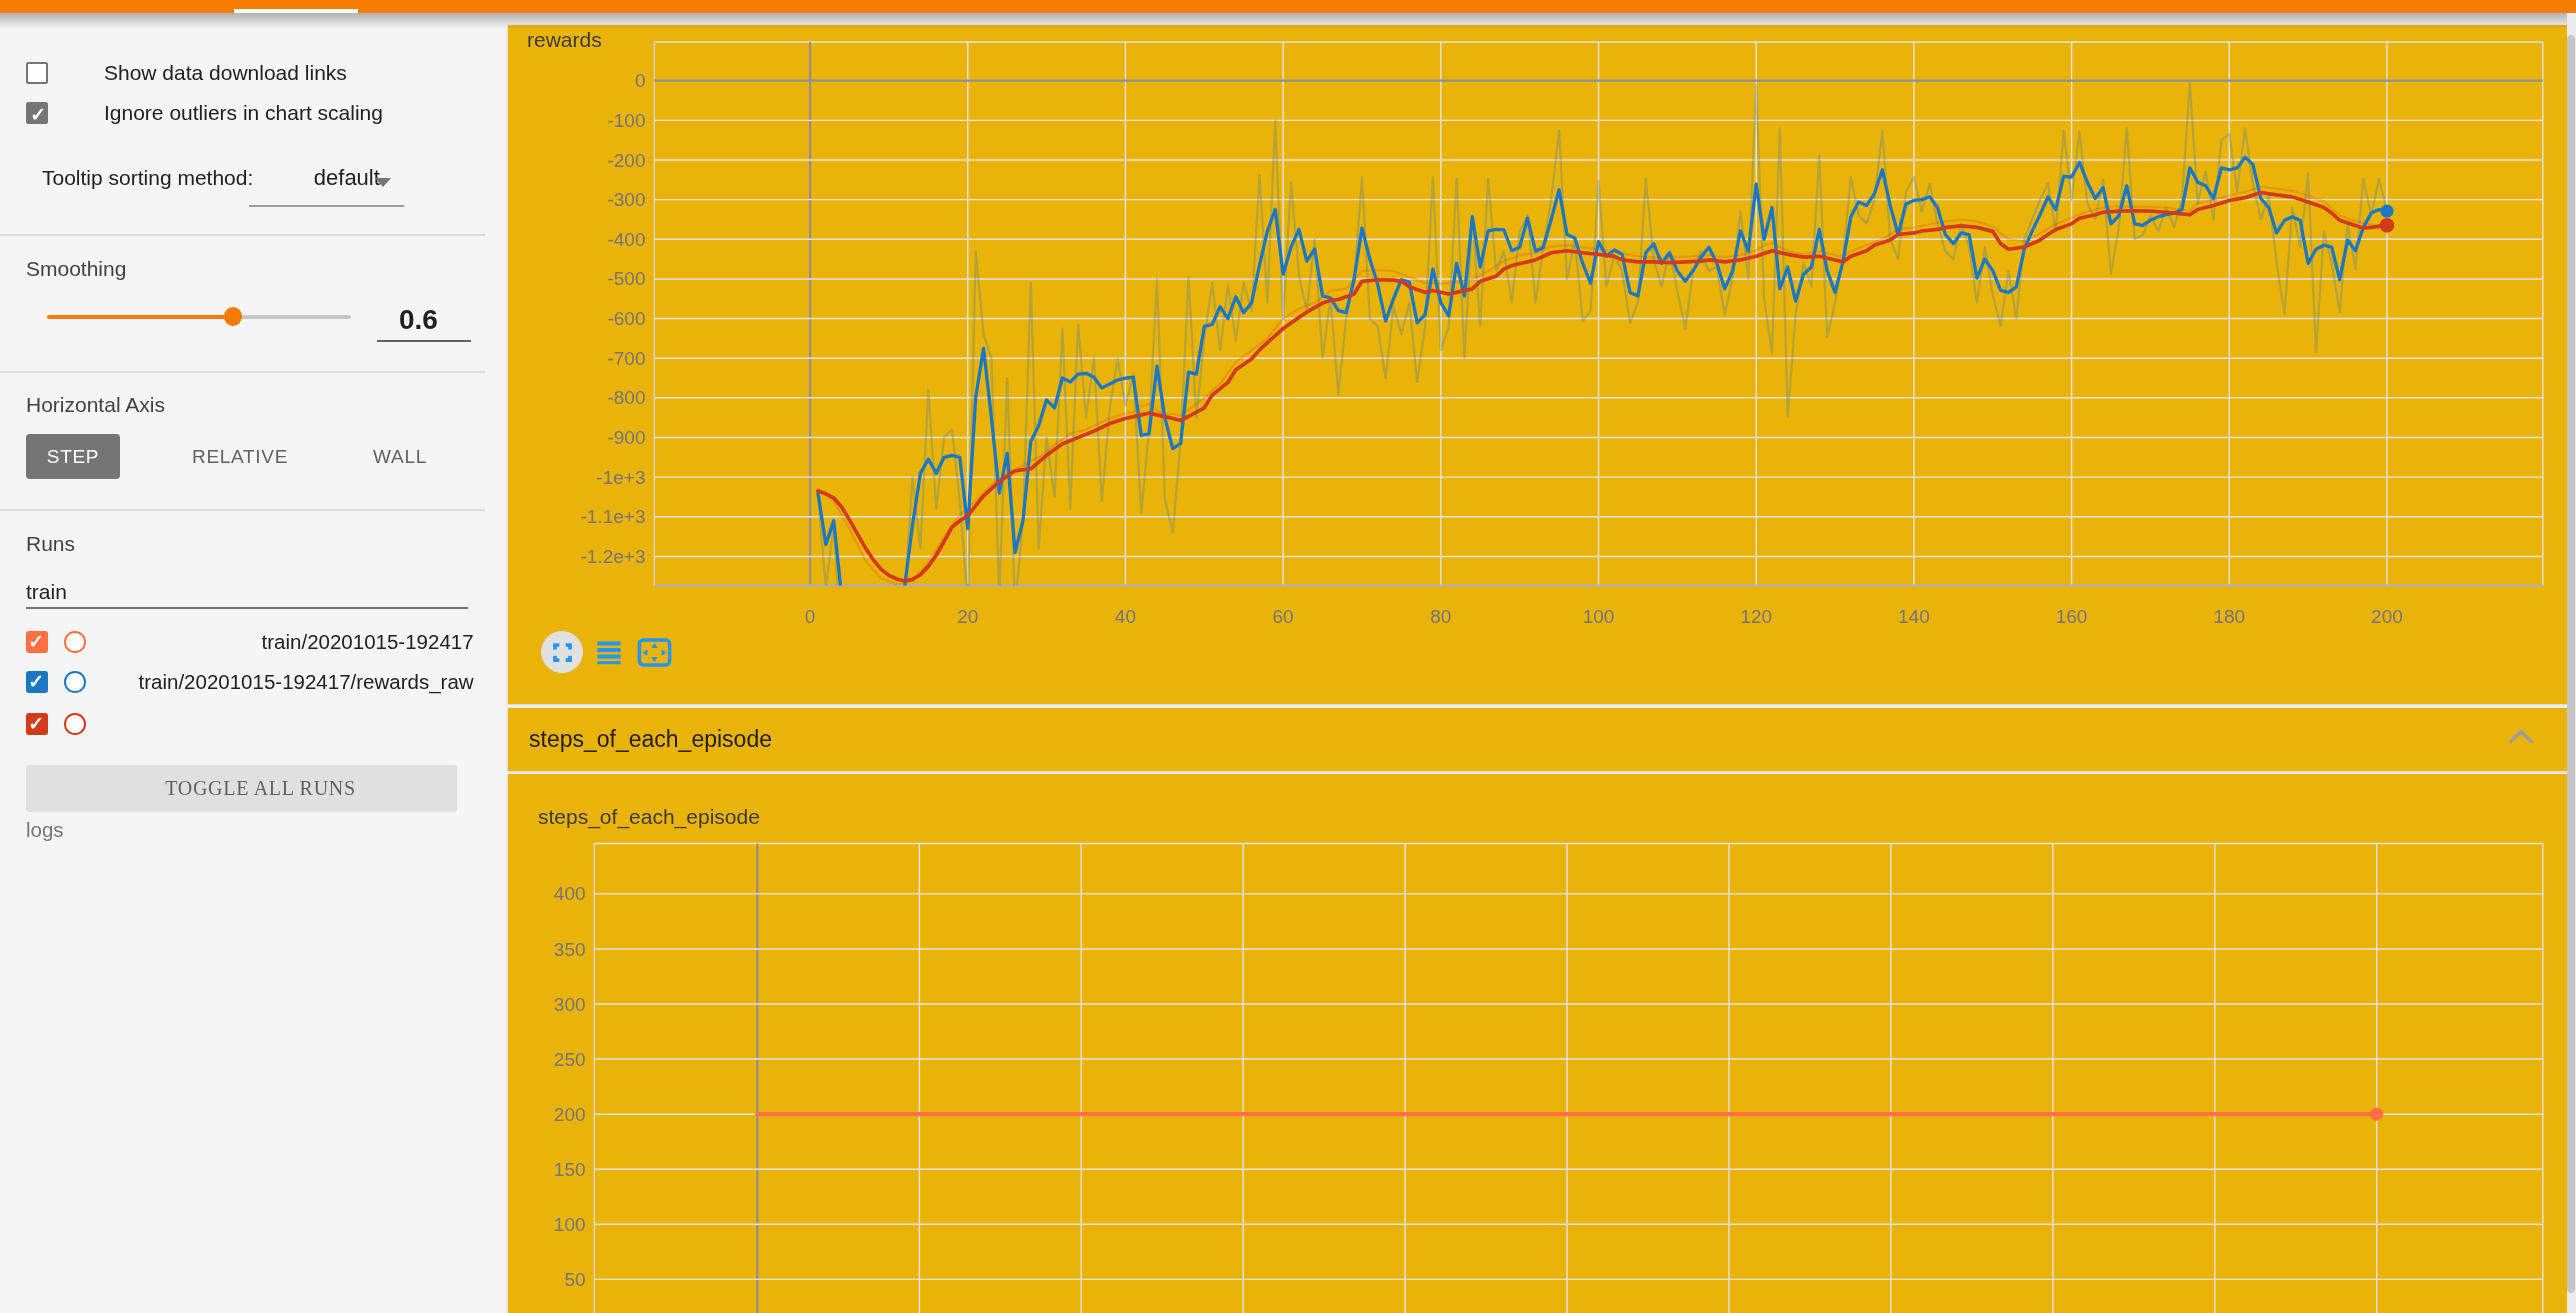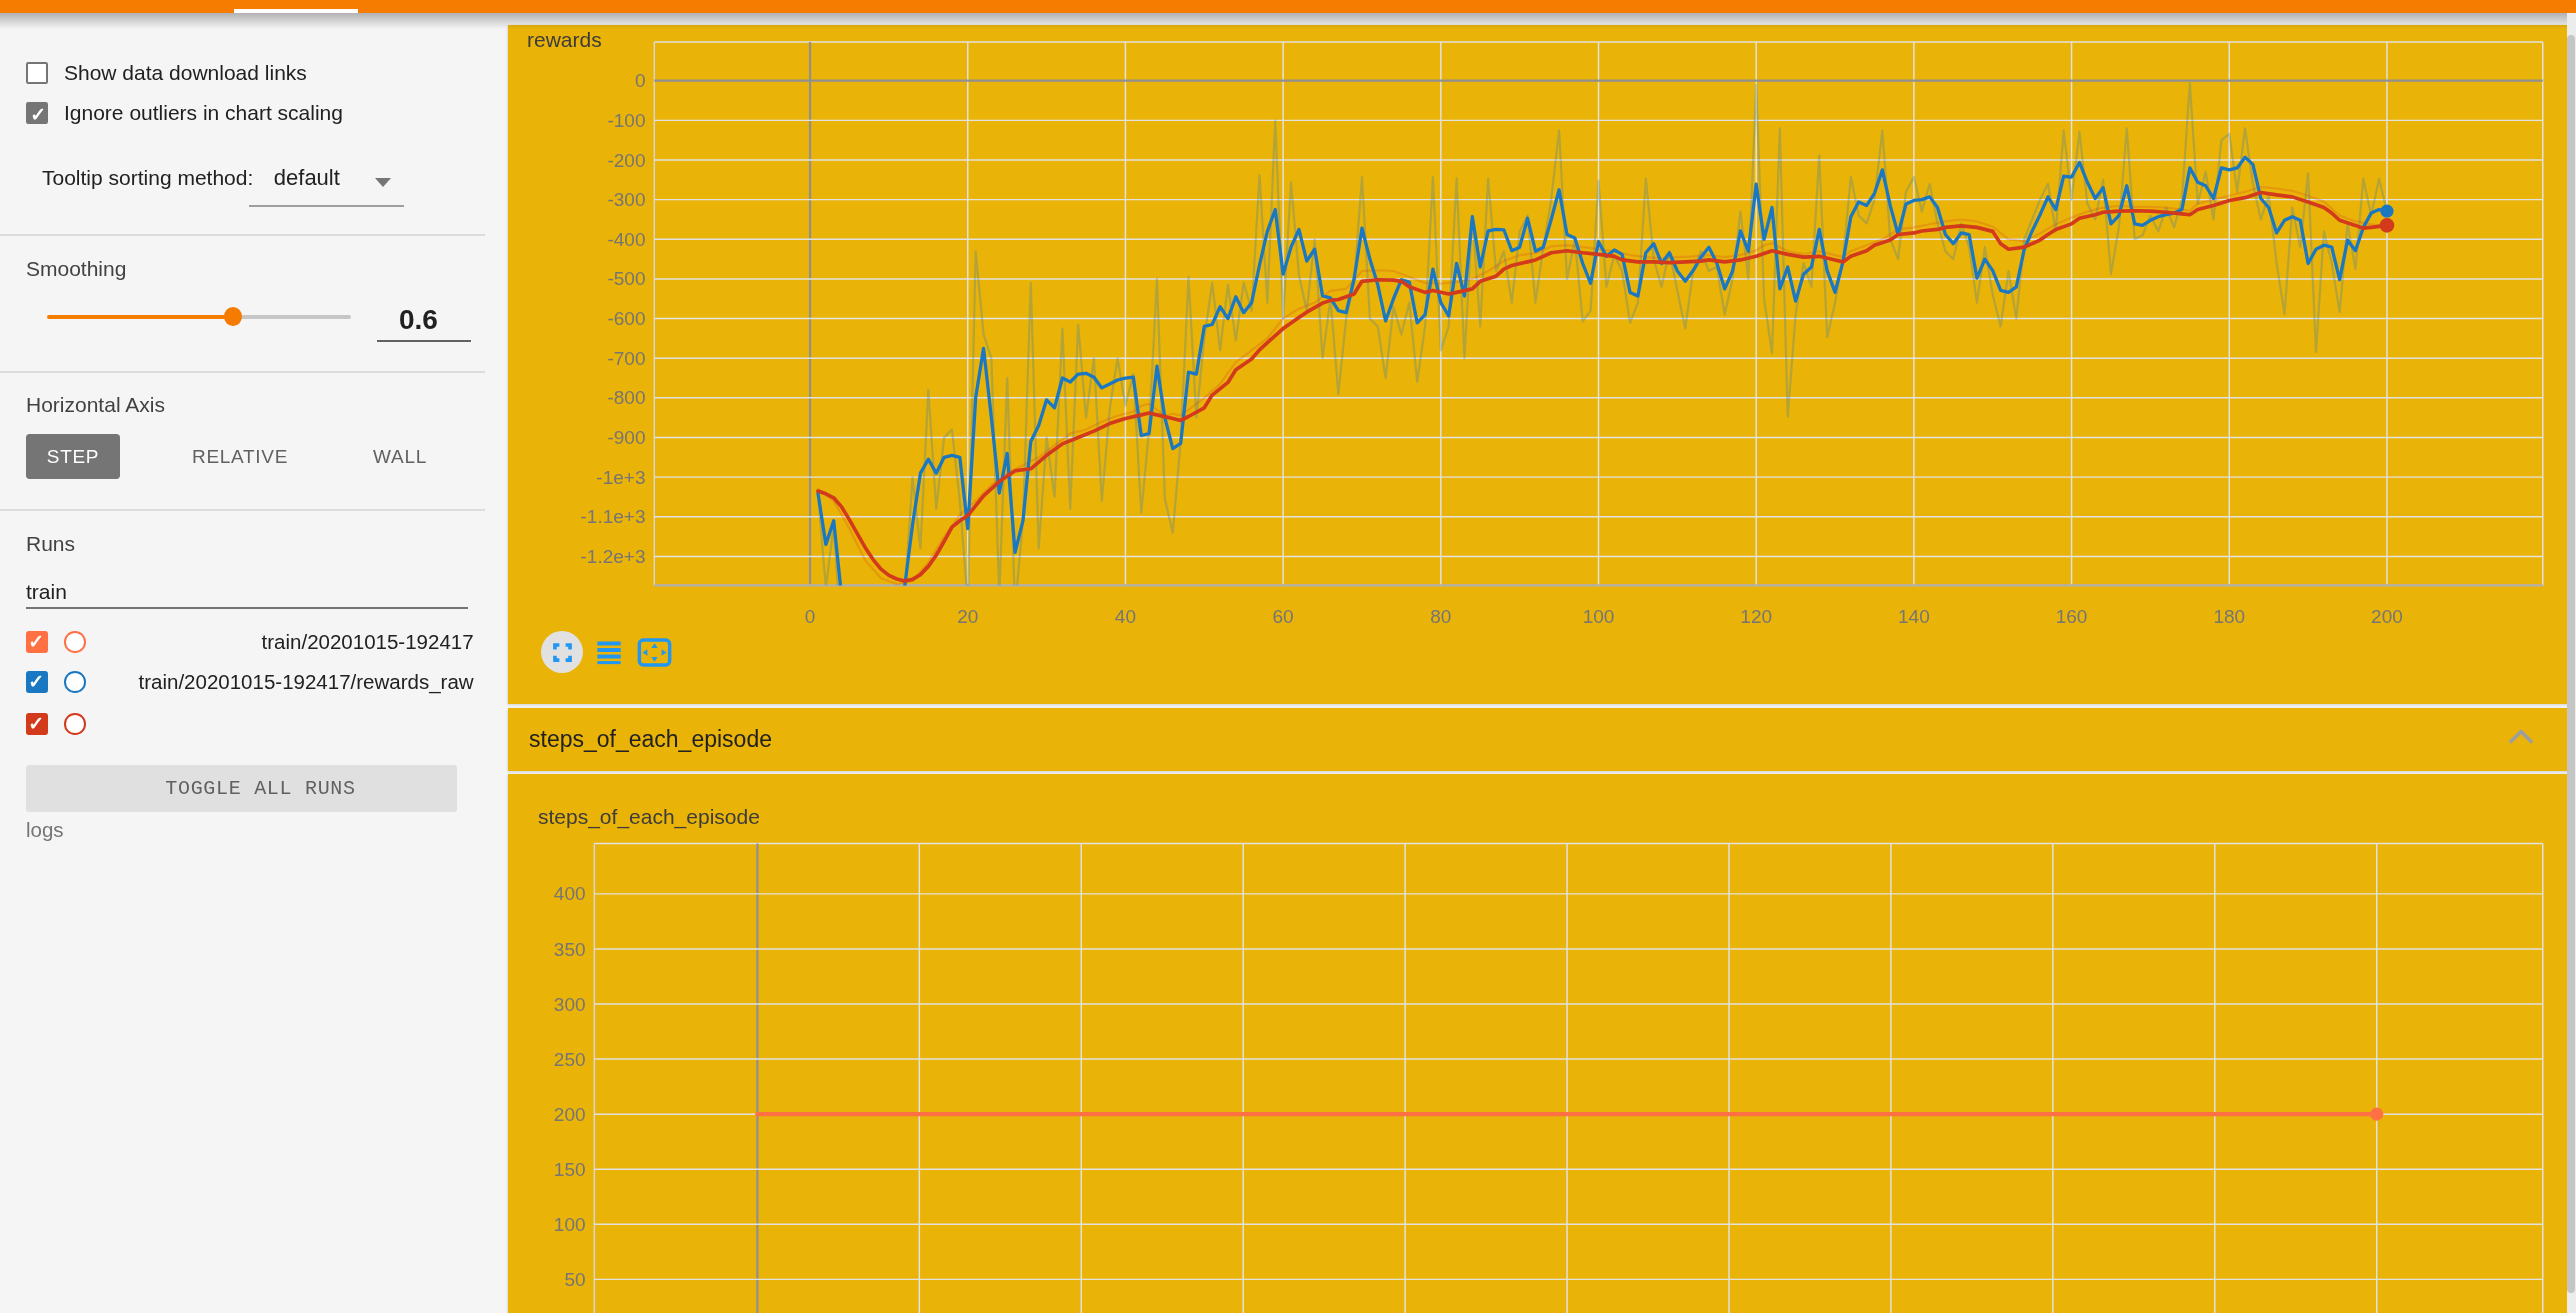--- a/index.html
+++ b/index.html
@@ -3,39 +3,39 @@
 <meta charset="utf-8">
 <style>
   html,body{margin:0;padding:0;}
   body{width:2576px;height:1314px;overflow:hidden;background:#f5f5f5;font-family:"Liberation Sans",sans-serif;position:relative;}
   .topbar{position:absolute;left:0;top:0;width:2576px;height:13px;background:#f57c00;z-index:30;}
   .tab-indicator{position:absolute;left:234px;top:8.8px;width:124px;height:4.4px;background:#ffffff;}
   .topshadow{position:absolute;left:0;top:13px;width:2576px;height:16px;background:linear-gradient(to bottom,rgba(0,0,0,0.28),rgba(0,0,0,0));z-index:29;pointer-events:none;}
 
   
   .sidebar{position:absolute;left:0;top:13px;width:485px;height:1300px;background:#f5f5f5;z-index:5;}
-  .side-row{position:absolute;left:26px;display:flex;align-items:center;}
+  .side-row{position:absolute;left:26px;display:flex;align-items:center;gap:40px;}
   .cbx{width:22px;height:22px;border:2.2px solid #757575;border-radius:2.2px;box-sizing:border-box;background:#fff;flex:none;}
   .cbx.checked{background:#757575;border-color:#757575;position:relative;}
   .check-mark{position:absolute;left:2.2px;top:-1.5px;color:#fff;font-size:19px;font-weight:bold;}
   .side-label{font-size:21px;color:#212121;margin-left:16px;white-space:nowrap;}
   .section-title{position:absolute;left:26px;font-size:21px;color:#424242;}
   .divider{position:absolute;left:0;width:485px;height:1.5px;background:#dcdcdc;}
   .dd-underline{position:absolute;height:1.5px;background:#9e9e9e;}
   .dd-triangle{position:absolute;width:0;height:0;border-left:8px solid transparent;border-right:8px solid transparent;border-top:9.5px solid #757575;}
   .slider-track{position:absolute;height:3.7px;border-radius:2.2px;}
   .slider-thumb{position:absolute;width:17.6px;height:19px;border-radius:50%;background:#f57c00;}
   .hx-btn{font-size:19px;letter-spacing:0.7px;padding:0;border:none;background:transparent;color:#616161;font-family:"Liberation Sans",sans-serif;}
   .hx-btn.sel{background:#757575;color:#fff;border-radius:3.7px;}
   .runs-input{position:absolute;left:26px;width:424px;border:none;background:transparent;font-size:21px;color:#212121;font-family:"Liberation Sans",sans-serif;outline:none;padding:0;}
   .run-item{position:absolute;left:26px;display:flex;align-items:flex-start;}
   .run-cb{width:22px;height:22px;border-radius:2.9px;flex:none;position:relative;}
   .run-radio{width:17.6px;height:17.6px;border-radius:50%;border:2.2px solid;box-sizing:content-box;background:#fff;flex:none;margin-left:16px;margin-top:0px;}
   .run-label{font-size:20.5px;color:#212121;margin-left:19px;width:369px;line-height:22px;word-break:break-all;text-align:right;}
-  .toggle-btn{position:absolute;left:26px;top:752px;width:431px;height:47px;background:#e0e0e0;border:none;border-radius:2.9px;font-size:20px;letter-spacing:0.7px;color:#616161;font-family:Liberation Mono, monospace;padding-left:44px;}
+  .toggle-btn{position:absolute;left:26px;top:752px;width:431px;height:47px;background:#e0e0e0;border:none;border-radius:2.9px;font-size:20px;letter-spacing:0.7px;color:#616161;font-family:Liberation Serif, serif;padding-left:44px;}
   .logs{position:absolute;left:26px;top:805px;font-size:20.5px;color:#757575;}
 
   
   .card{position:absolute;background:#eab308;box-shadow:0 0.7px 2.9px rgba(0,0,0,0.22);}
   .card1{left:508px;top:25px;width:2064px;height:679px;}
   .card2{left:508px;top:708px;width:2064px;height:63px;}
   .card3{left:508px;top:774px;width:2064px;height:556px;}
   .chart-title{position:absolute;font-size:21px;color:#3c3c3c;}
   .sec-title{position:absolute;left:21px;top:17.6px;font-size:23px;color:#212121;}
   .chev{position:absolute;right:38px;top:19px;width:26px;height:19px;}

